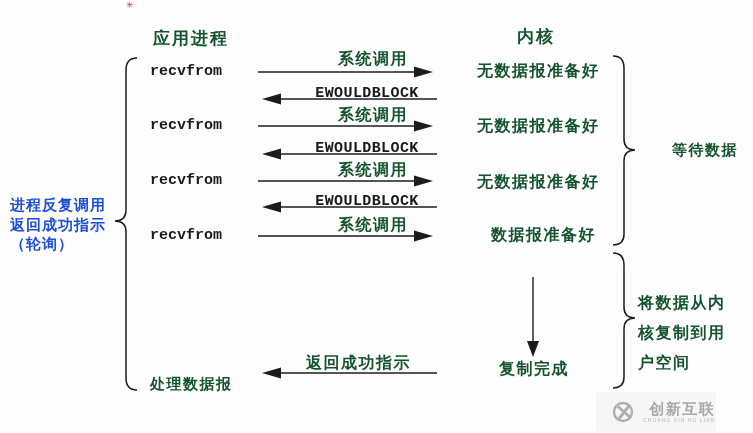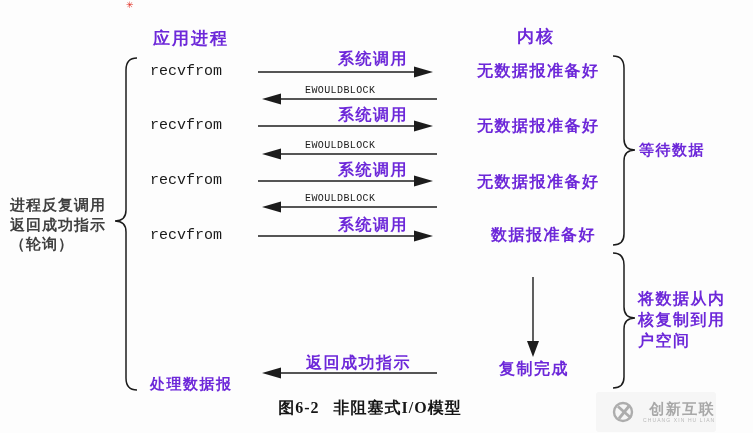--- a/index.html
+++ b/index.html
@@ -12,43 +12,43 @@
     font-family: "Liberation Serif", serif;
     color: #161616;
   }
   .abs { position: absolute; }
   .cjk {
     font-family: "Liberation Serif", serif;
     font-size: 16px;
     font-weight: 600;
     letter-spacing: 1.5px;
     white-space: nowrap;
-    color: #6d28d9;
+    color: #14532d;
   }
   .mono {
     font-family: "Liberation Mono", "DejaVu Sans Mono", monospace;
-    font-weight: 400;
+    font-weight: 700;
     color: #1a1a1a;
     white-space: nowrap;
   }
   .header { font-size: 17px; font-weight: 700; letter-spacing: 2px; }
   .arrow-label { text-align: right; }
-  .err-label { font-size: 10px; letter-spacing: 0.4px; text-align: left; }
+  .err-label { font-size: 15px; letter-spacing: 0.4px; text-align: center; }
   .note-block {
     font-size: 15px;
     font-weight: 600;
     letter-spacing: 1px;
     line-height: 19.5px;
-    color: #404040;
+    color: #1d4ed8;
   }
   .brace-label-copy {
     width: 94px;
     white-space: normal;
     word-break: break-all;
-    line-height: 21px;
+    line-height: 30px;
   }
   .caption {
     display: flex;
     justify-content: center;
     gap: 14px;
     font-size: 16px;
     font-weight: 700;
     letter-spacing: 1px;
   }
   .red-mark { font-size: 9px; color: #e02b20; line-height: 9px; }
@@ -164,27 +164,23 @@
 
   <div class="abs mono" style="left:150px; top:227px; font-size:15px;">recvfrom</div>
   <div class="abs cjk arrow-label" style="left:288px; top:215px; width:120px;">系统调用</div>
   <div class="abs cjk" style="left:483px; top:225px;margin-left:8px;">数据报准备好</div>
 
   <div class="abs cjk" style="left:499px; top:359px;">复制完成</div>
 
   <div class="abs cjk" style="left:150px; top:375px; font-size:15px;">处理数据报</div>
   <div class="abs cjk arrow-label" style="left:287px; top:353px; width:124px;">返回成功指示</div>
 
-  <div class="abs cjk" style="left:639px; top:141px; font-size:15px;">等待数据</div>
+  <div class="abs cjk" style="left:672px; top:141px; font-size:15px;">等待数据</div>
   <div class="abs cjk brace-label-copy" style="left:638px; top:288px;">将数据从内核复制到用户空间</div>
 
-  <div class="abs caption" style="left:250px; top:398px; width:240px;">
-    <span>图6-2</span>
-    <span>非阻塞式I/O模型</span>
-  </div>
 
   <div class="abs watermark" style="left:596px; top:392px;text-align:right;">
     <svg width="24" height="24" viewBox="0 0 24 24">
       <circle cx="11" cy="12" r="9" fill="none" stroke="#adadad" stroke-width="2.4"></circle>
       <line x1="6" y1="6.5" x2="19" y2="18" stroke="#adadad" stroke-width="2.8"></line>
       <line x1="17.5" y1="5.5" x2="7" y2="18.5" stroke="#adadad" stroke-width="2.8"></line>
     </svg>
     <div class="wm-text">
       <span class="wm-brand">创新互联</span>
       <span class="wm-sub">CHUANG XIN HU LIAN</span>

